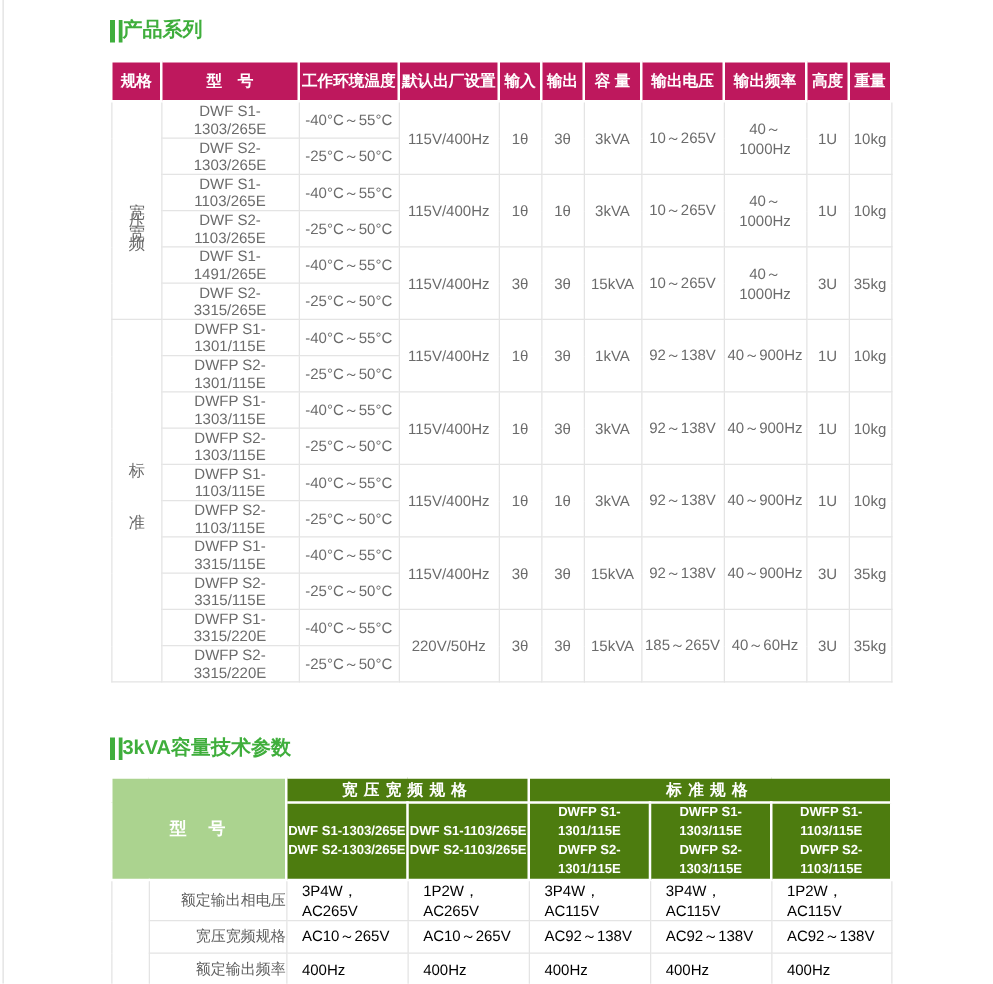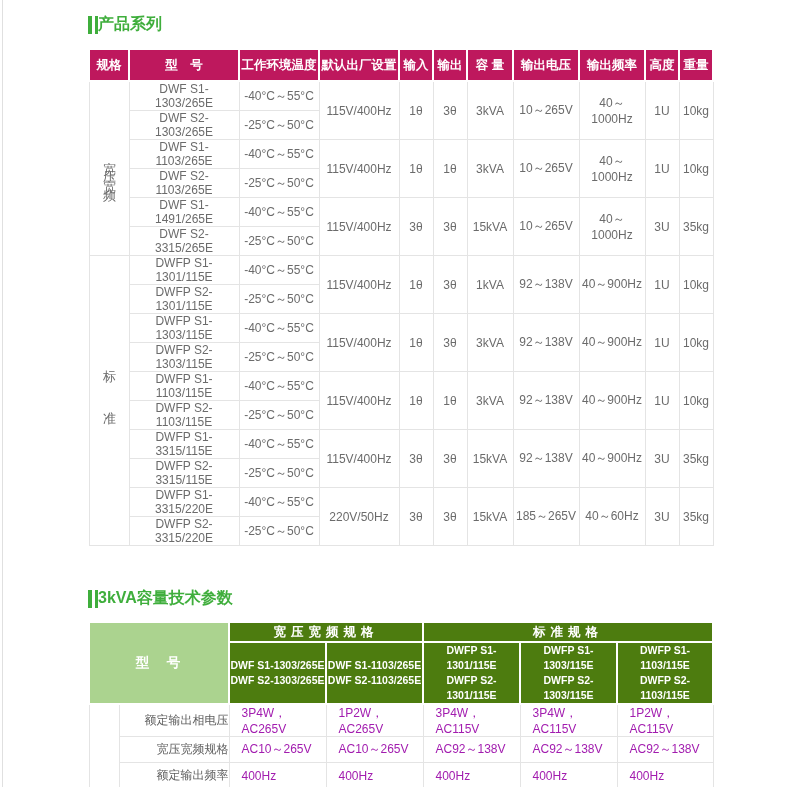--- a/index.html
+++ b/index.html
@@ -26,21 +26,21 @@
   .vtext{writing-mode:vertical-rl;text-orientation:upright;margin:0 auto;font-size:13px;color:#6b6b6b;}
   .vt-wide{letter-spacing:9px;}
   .vt-std{letter-spacing:42px;}
 
   
   .t2{margin-top:12px;}
   .t2 th{border:2px solid #fff;background:#4d7c0f;color:#fff;font-weight:bold;padding:0;}
   .t2 .corner{background:#abd38f;font-size:13.5px;letter-spacing:2px;}
   .t2 .ghead{font-size:12.5px;height:18px;letter-spacing:5px;}
   .t2 .mhead{font-size:10.5px;height:38px;line-height:15px;}
-  .t2 td{border:1px solid #e4e4e4;color:#a21caf;font-size:12px;height:25px;padding:0;}
+  .t2 td{border:1px solid #e4e4e4;color:#000000;font-size:12px;height:25px;padding:0;}
   .t2 .plabel{text-align:right;color:#5f5f5f;}
   .t2 .val{text-align:left;padding-left:12px;}
 </style>
 </head>
 <body>
 
 <div class="edge-line"></div>
 
 <div class="content">
 

